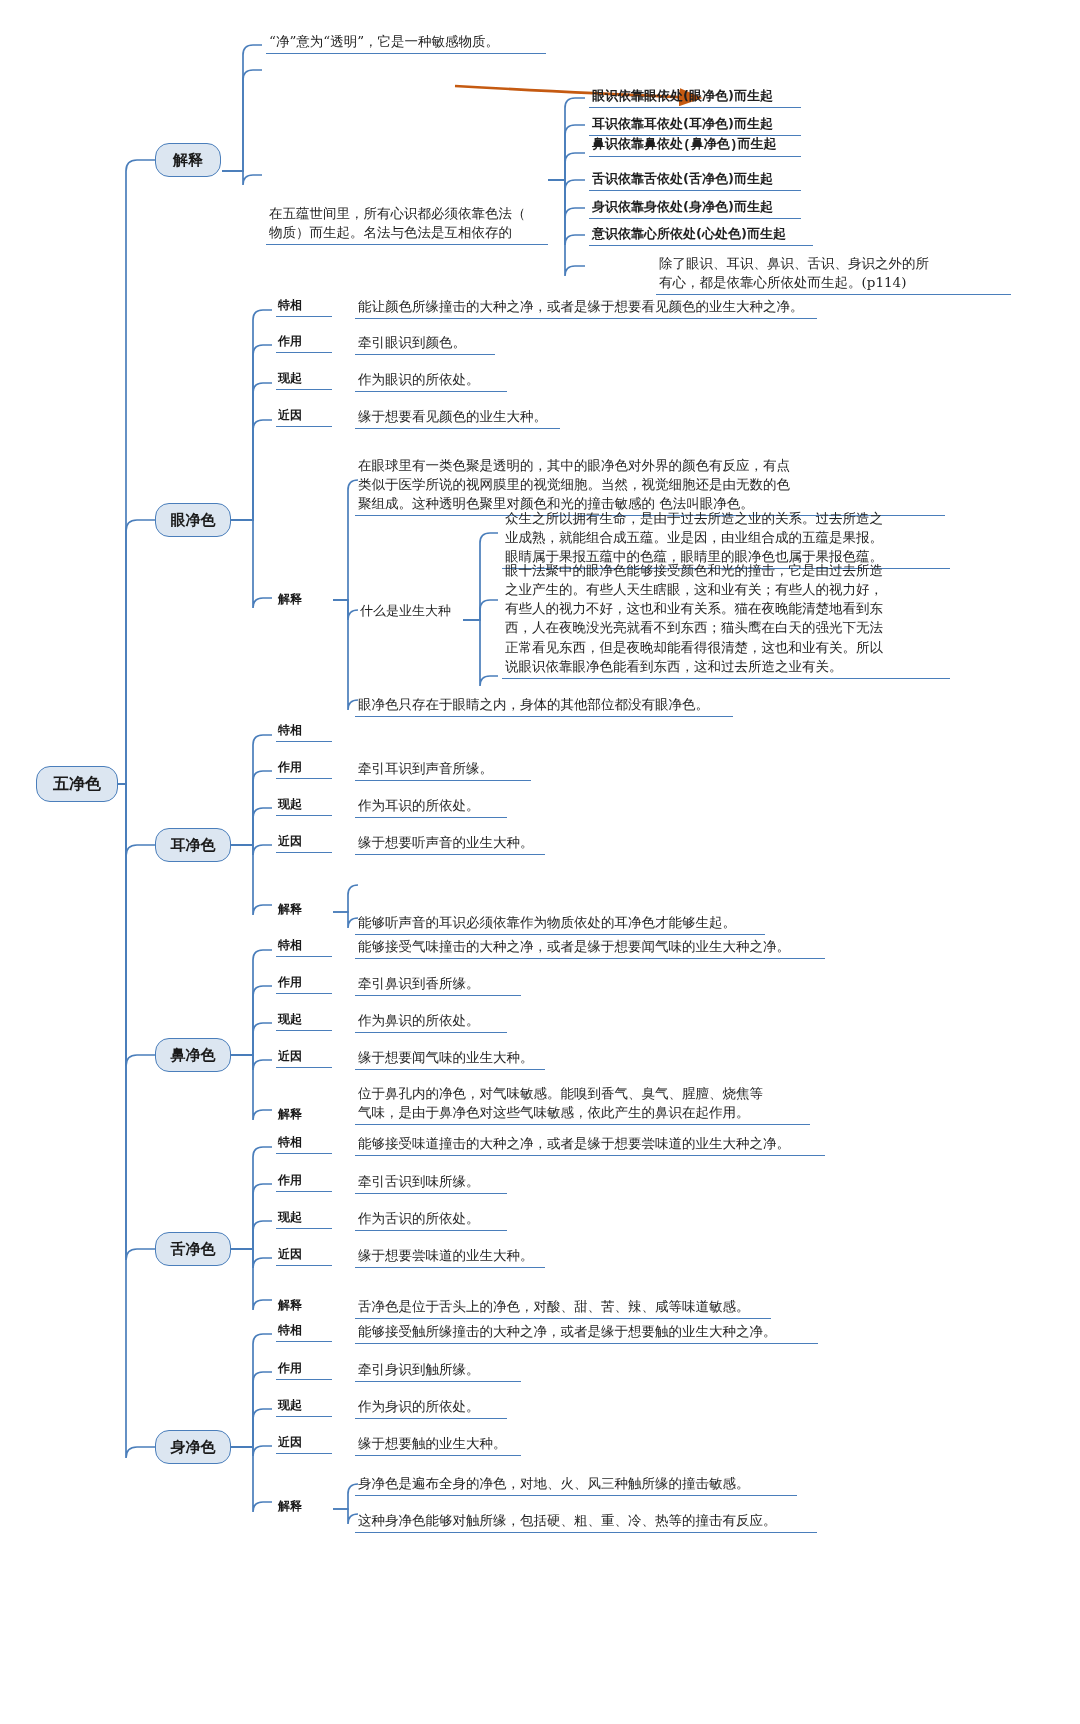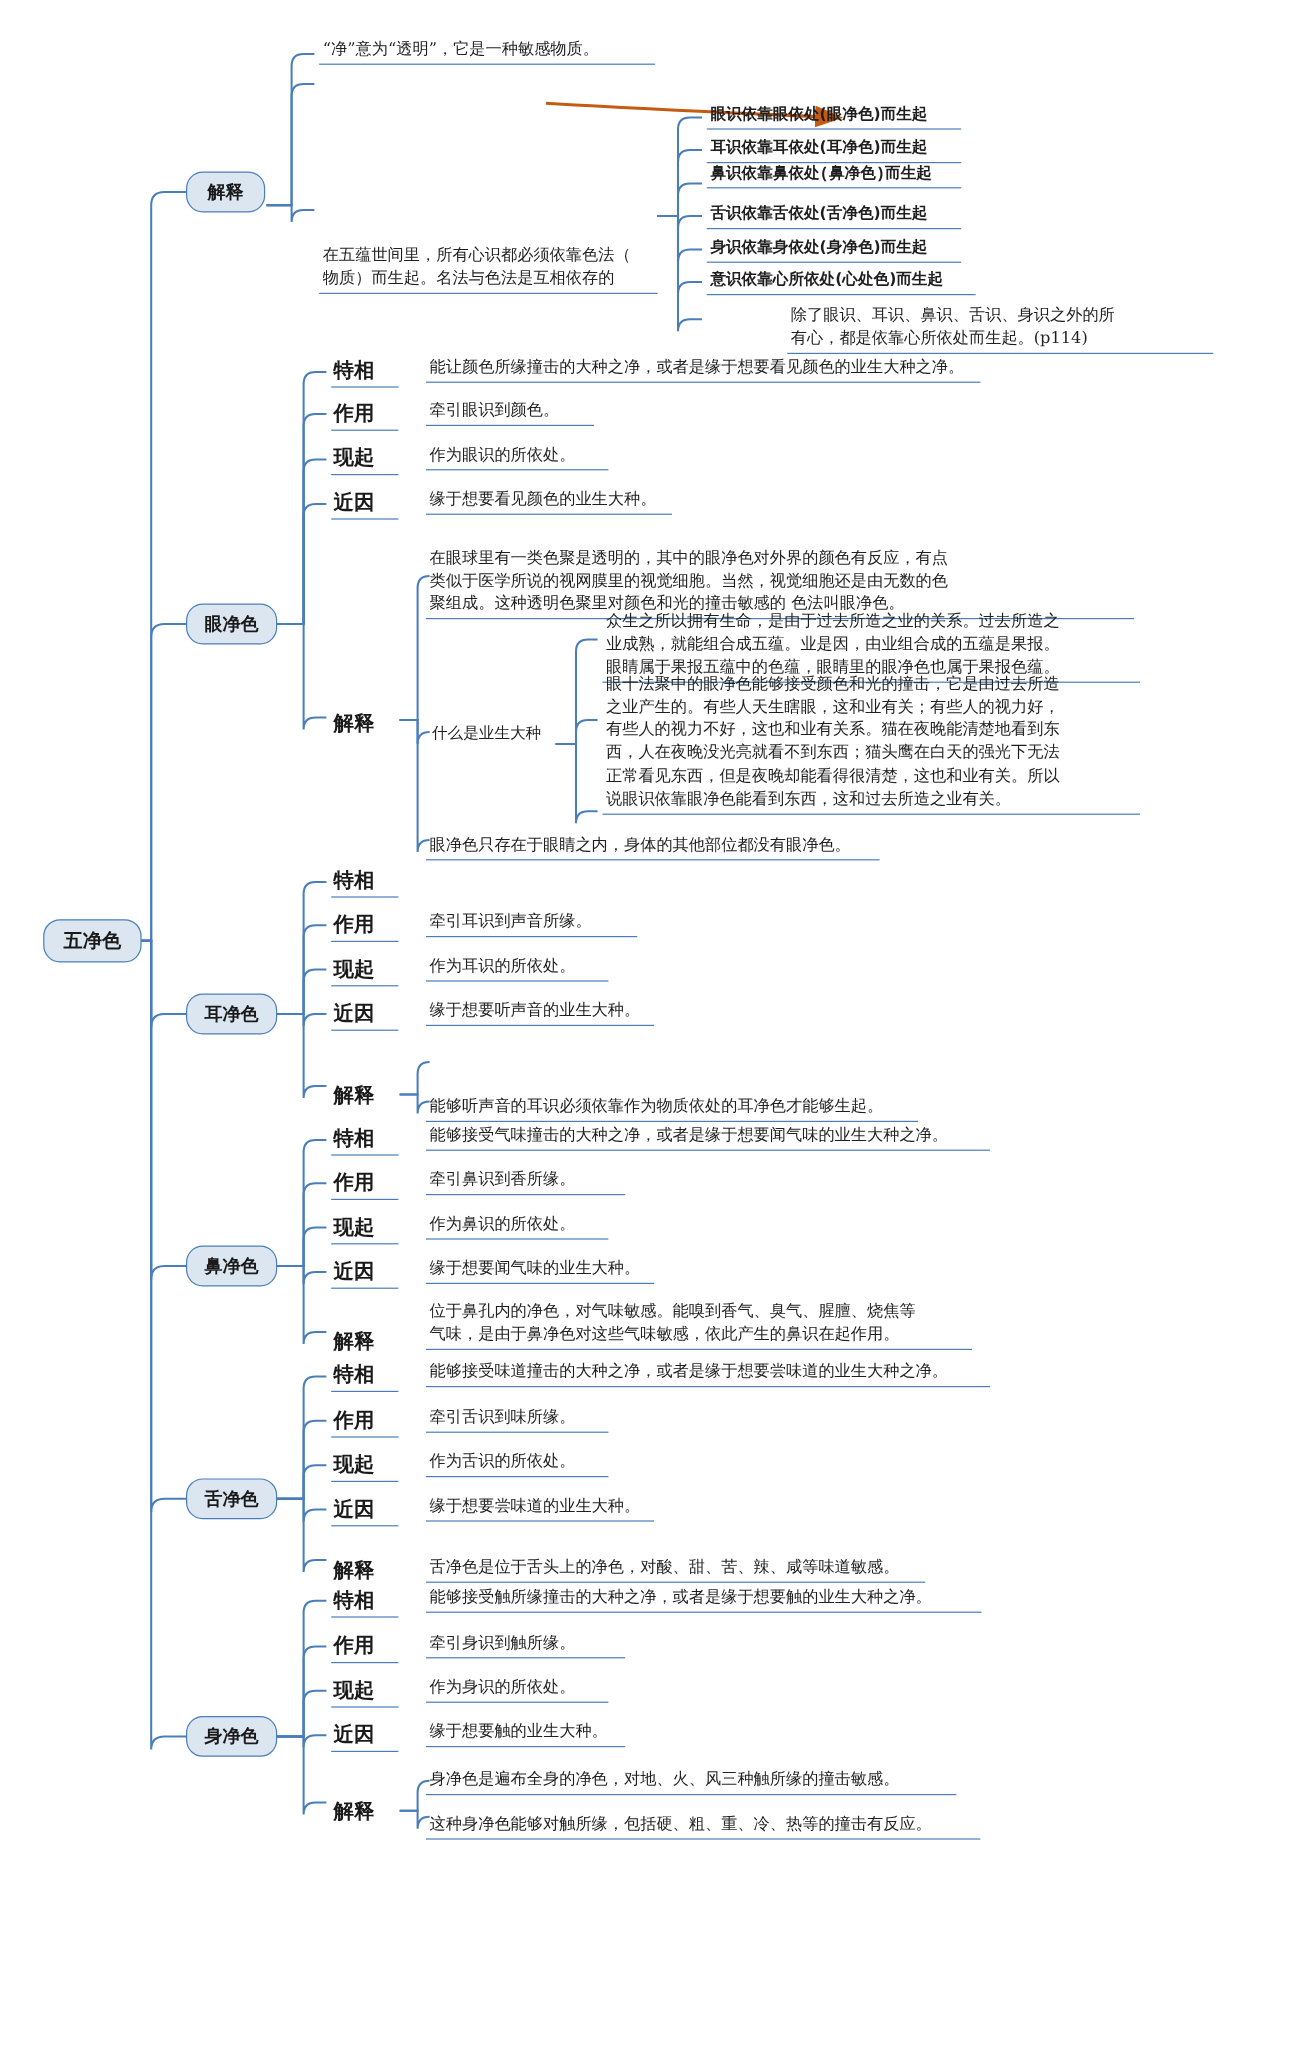--- a/index.html
+++ b/index.html
@@ -34,21 +34,21 @@
     color:#1f1f1f;
     padding:1px 3px 2px 3px;
     border-bottom:1.6px solid #4a7ebb;
     white-space:pre-line;
     font-family:"DejaVu Serif","Liberation Serif",serif;
   }
   .txt.bold{font-weight:bold;font-family:"DejaVu Sans","Liberation Sans",sans-serif;font-size:13px;}
 
   
   .lbl{
-    font-size:17px;
+    font-size:12px;
     font-weight:bold;
     color:#1a1a1a;
     border-bottom:1.6px solid #4a7ebb;
     padding:0 2px 2px 2px;
     white-space:nowrap;
   }
   .lbl.noline{border-bottom:none;}
   .plainlbl{
     font-size:13px;color:#1f1f1f;white-space:nowrap;
     font-family:"DejaVu Serif","Liberation Serif",serif;

